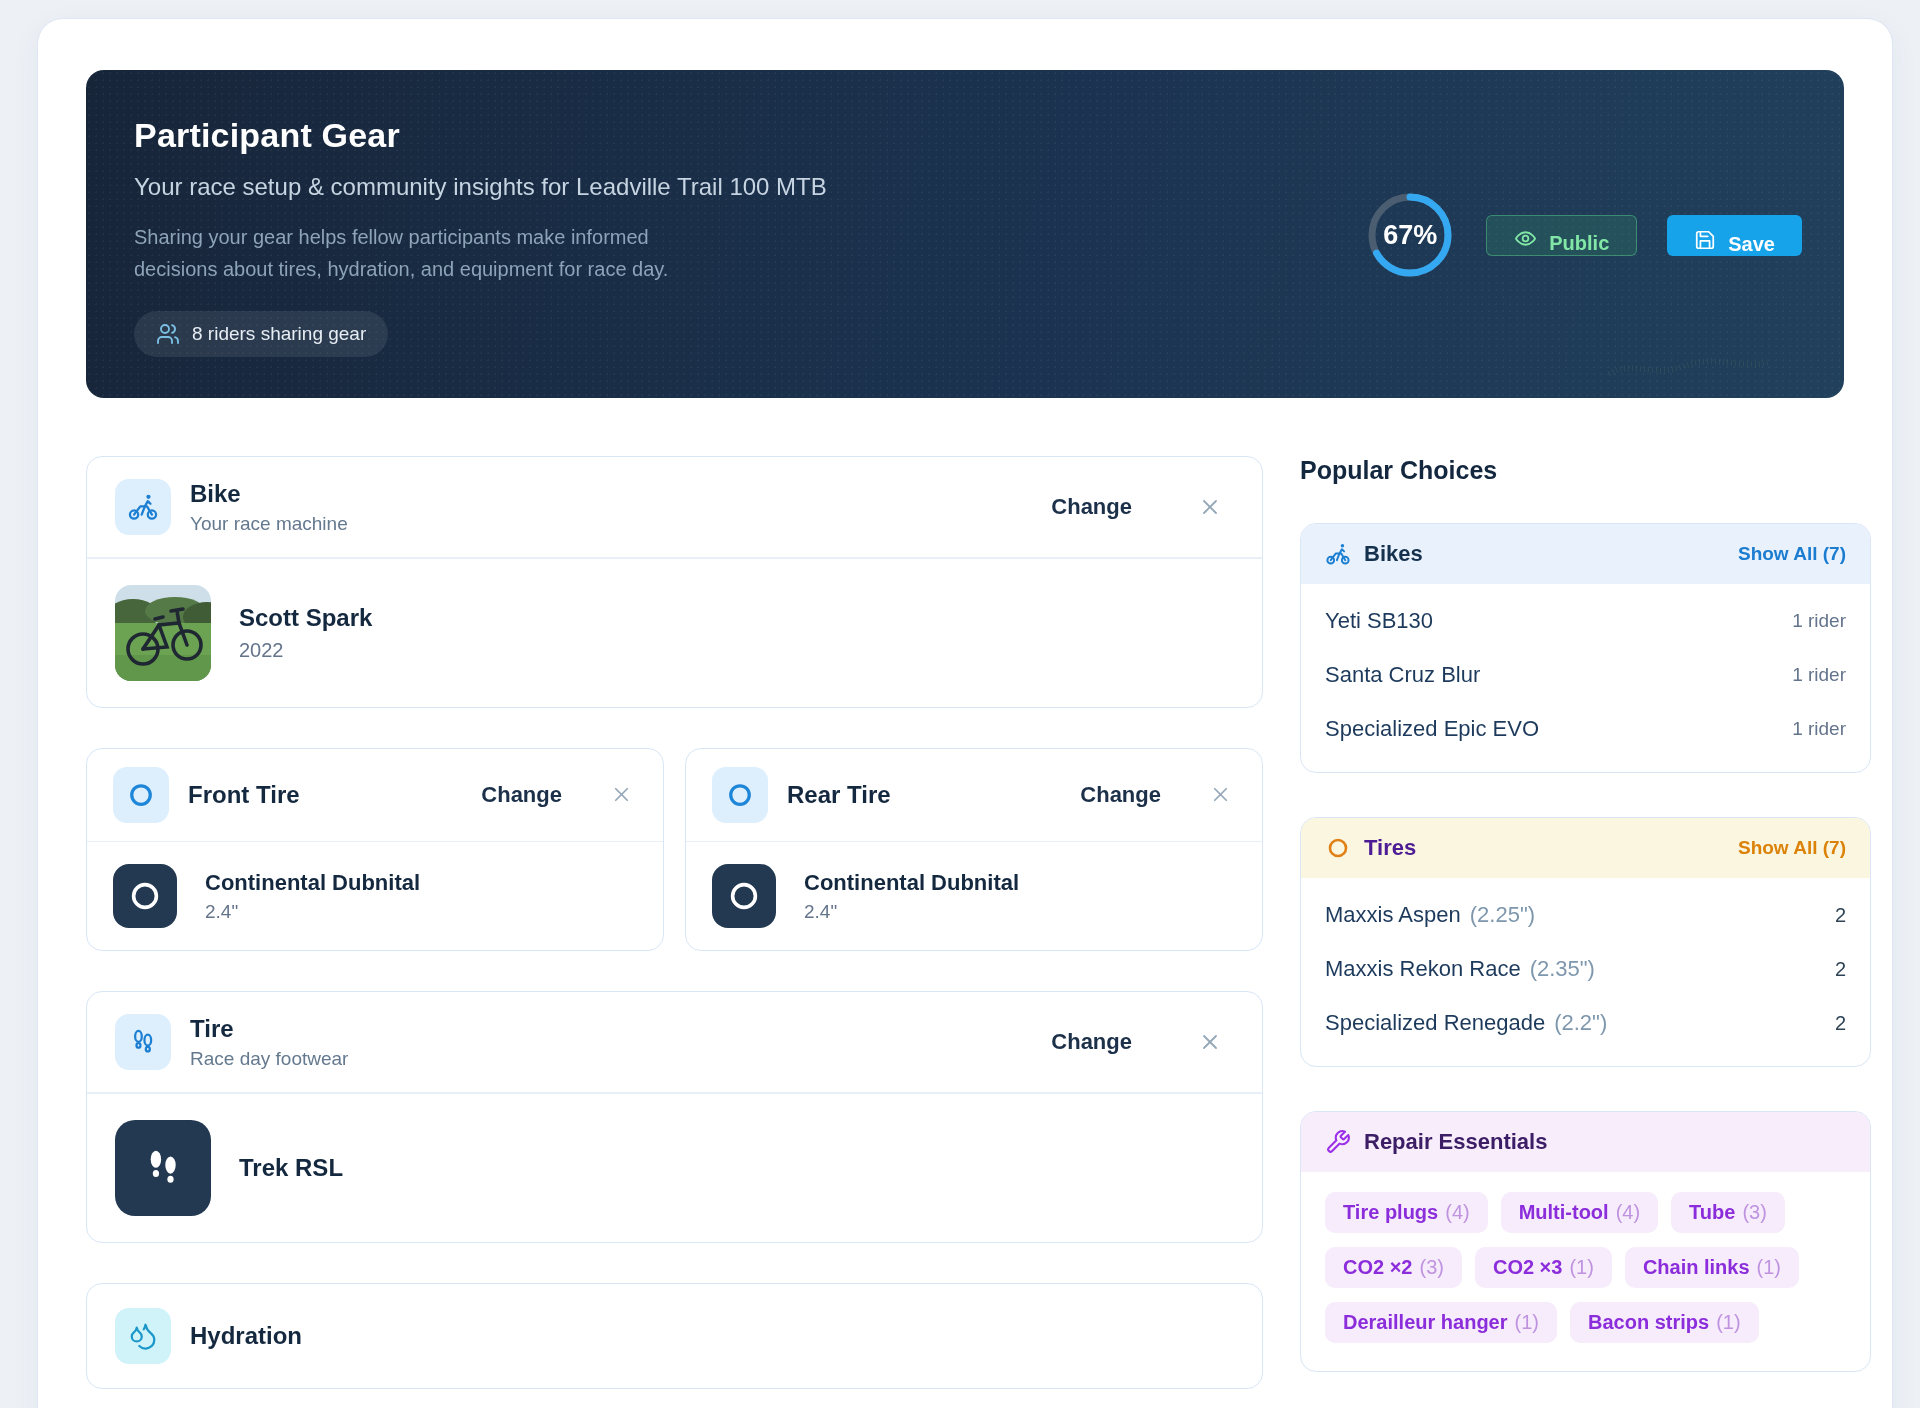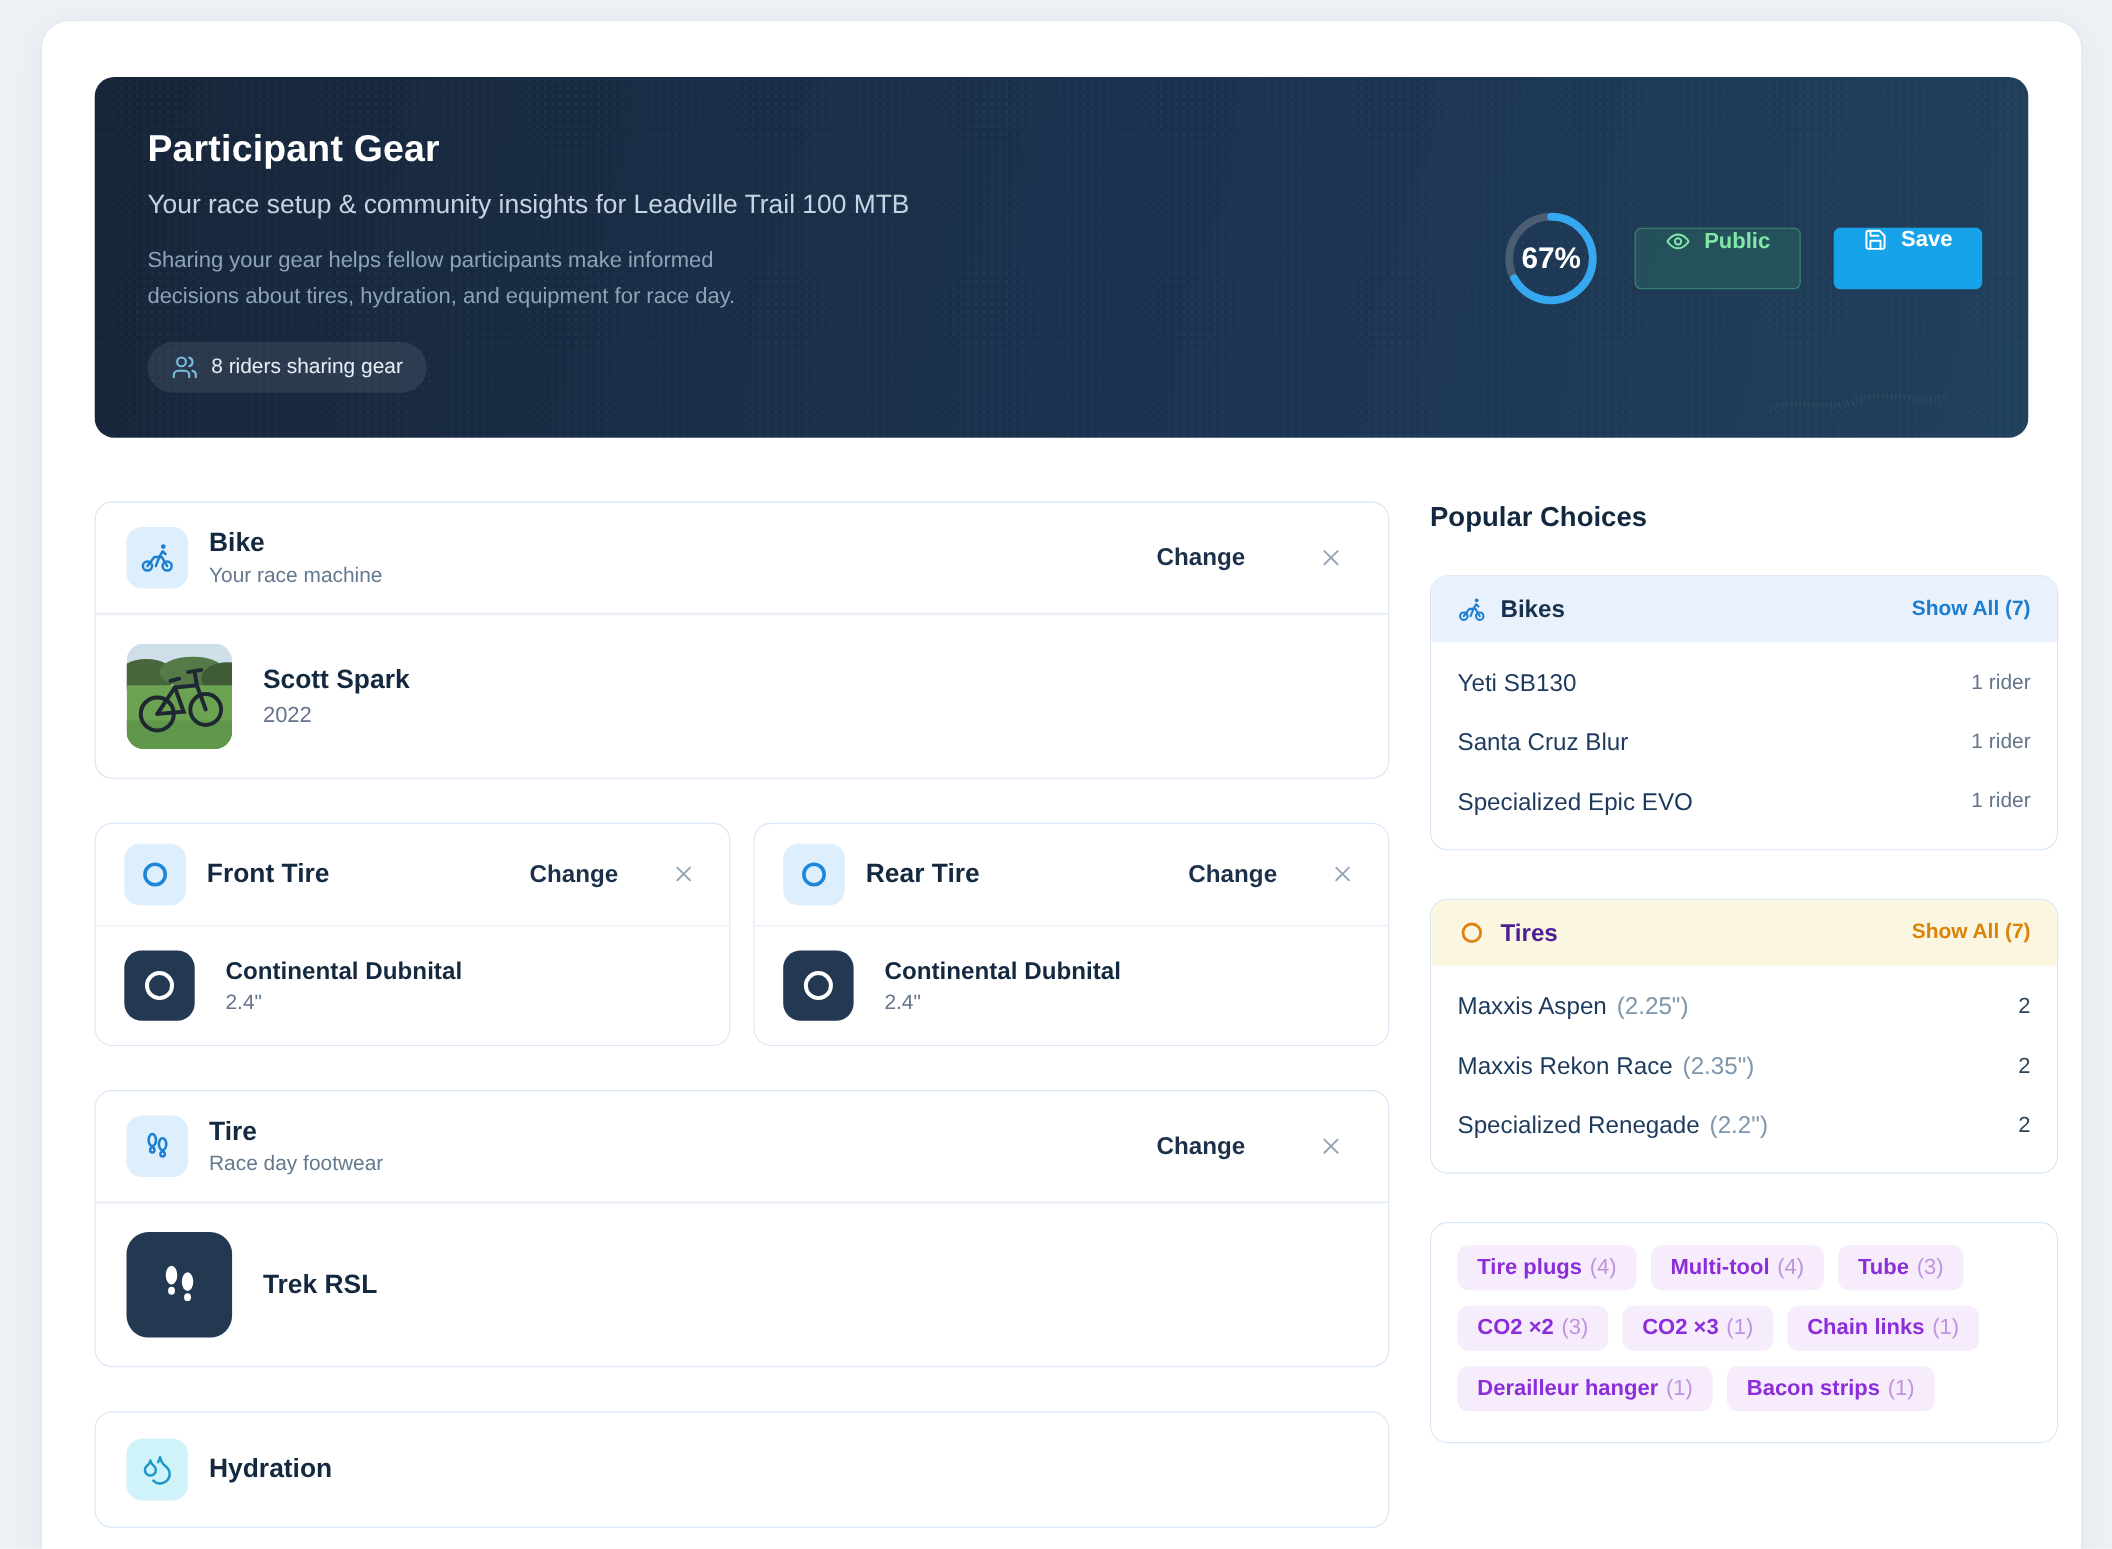--- a/index.html
+++ b/index.html
@@ -57,22 +57,22 @@
     z-index:2;
   }
   .ring-wrap { position:relative; width:92px; height:92px; }
   .ring-wrap svg { display:block; }
   .ring-label {
     position:absolute; inset:0;
     display:flex; align-items:center; justify-content:center;
     font-size:27px; font-weight:700; color:#ffffff;
   }
   .btn {
-    height:56px; border-radius:6px;
-    display:inline-flex; align-items:flex-start; gap:12px;
+    height:41px; border-radius:6px;
+    display:inline-flex; align-items:flex-end; gap:12px;
     padding:0 27px; font-size:20px; font-weight:600;
     cursor:pointer; border:none;
     font-family:"Liberation Sans", sans-serif;
   }
   .btn-public {
     background:rgba(54,160,106,0.22);
     border:1px solid rgba(84,200,137,0.5);
     color:#81e6a6;
   }
   .btn-save { background:#17a3ea; color:#ffffff; }
@@ -459,20 +459,28 @@
           </div>
           <div class="pop-row">
             <span class="pop-row-name">Specialized Renegade</span>
             <span class="pop-row-size">(2.2")</span>
             <span class="pop-row-count dark">2</span>
           </div>
         </div>
       </div>
 
       <div class="pop-card">
+        <div class="pop-head pop-head-purple">
+          <span>
+            <svg width="26" height="26" viewBox="0 0 24 24" fill="none" stroke="#9b30e8" stroke-width="1.9" stroke-linecap="round" stroke-linejoin="round">
+              <path d="M14.7 6.3a1 1 0 0 0 0 1.4l1.6 1.6a1 1 0 0 0 1.4 0l3.77-3.77a6 6 0 0 1-7.94 7.94l-6.91 6.91a2.12 2.12 0 0 1-3-3l6.91-6.91a6 6 0 0 1 7.94-7.94l-3.76 3.76z"></path>
+            </svg>
+          </span>
+          <span class="pop-title">Repair Essentials</span>
+        </div>
         <div class="tags-wrap">
           <span class="tag">
             <span class="tag-label">Tire plugs</span>
             <span class="tag-count">(4)</span>
           </span>
           <span class="tag">
             <span class="tag-label">Multi-tool</span>
             <span class="tag-count">(4)</span>
           </span>
           <span class="tag">

